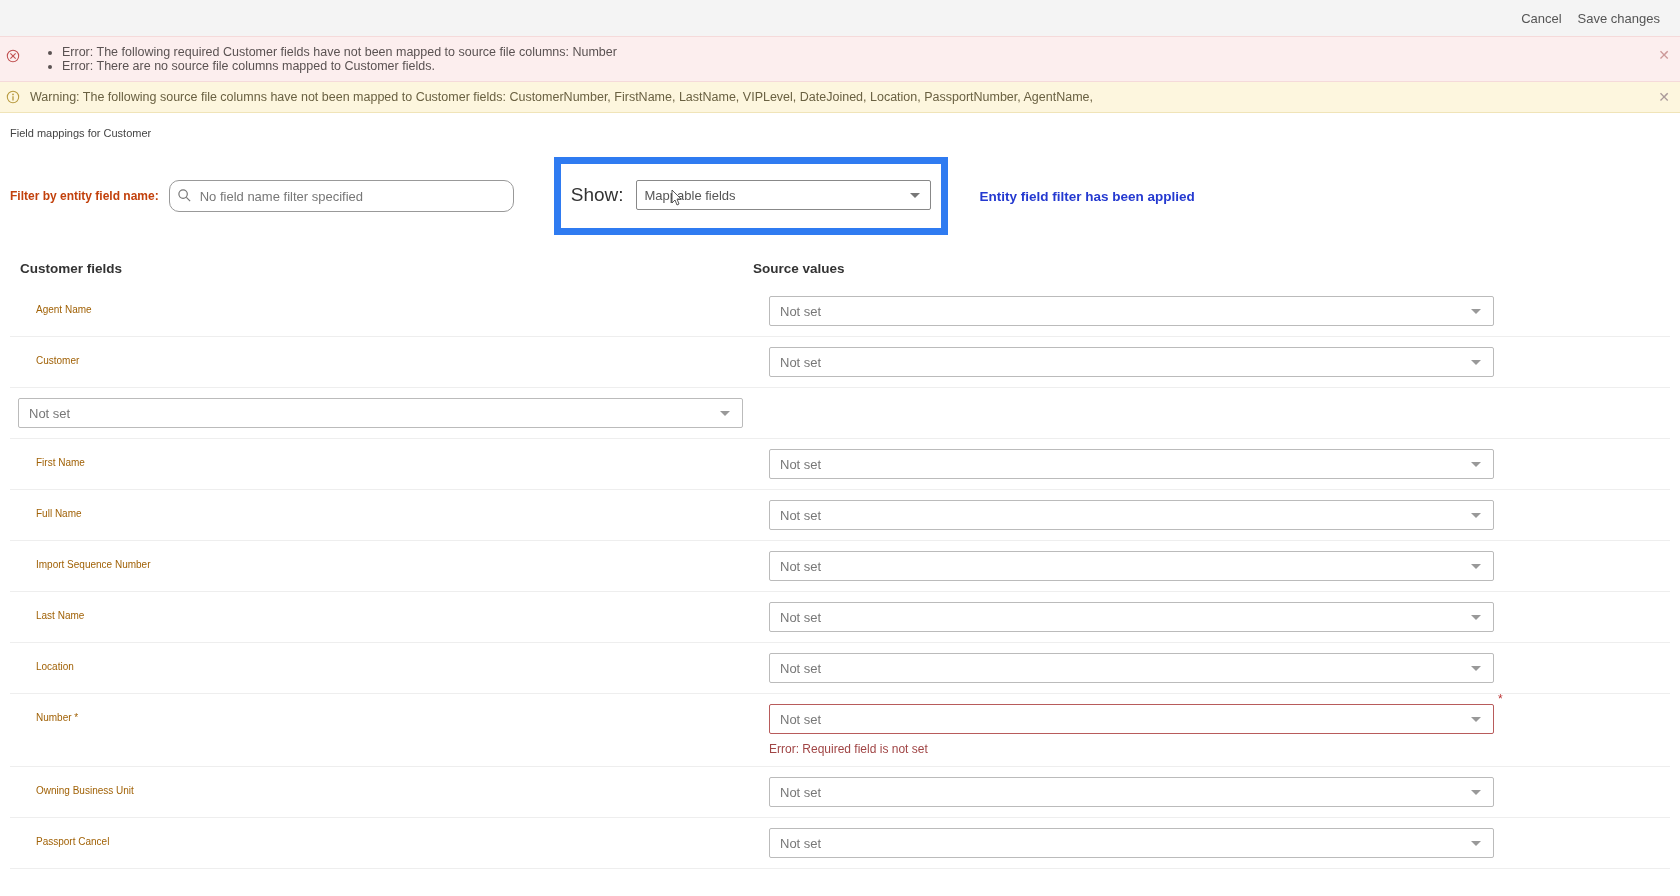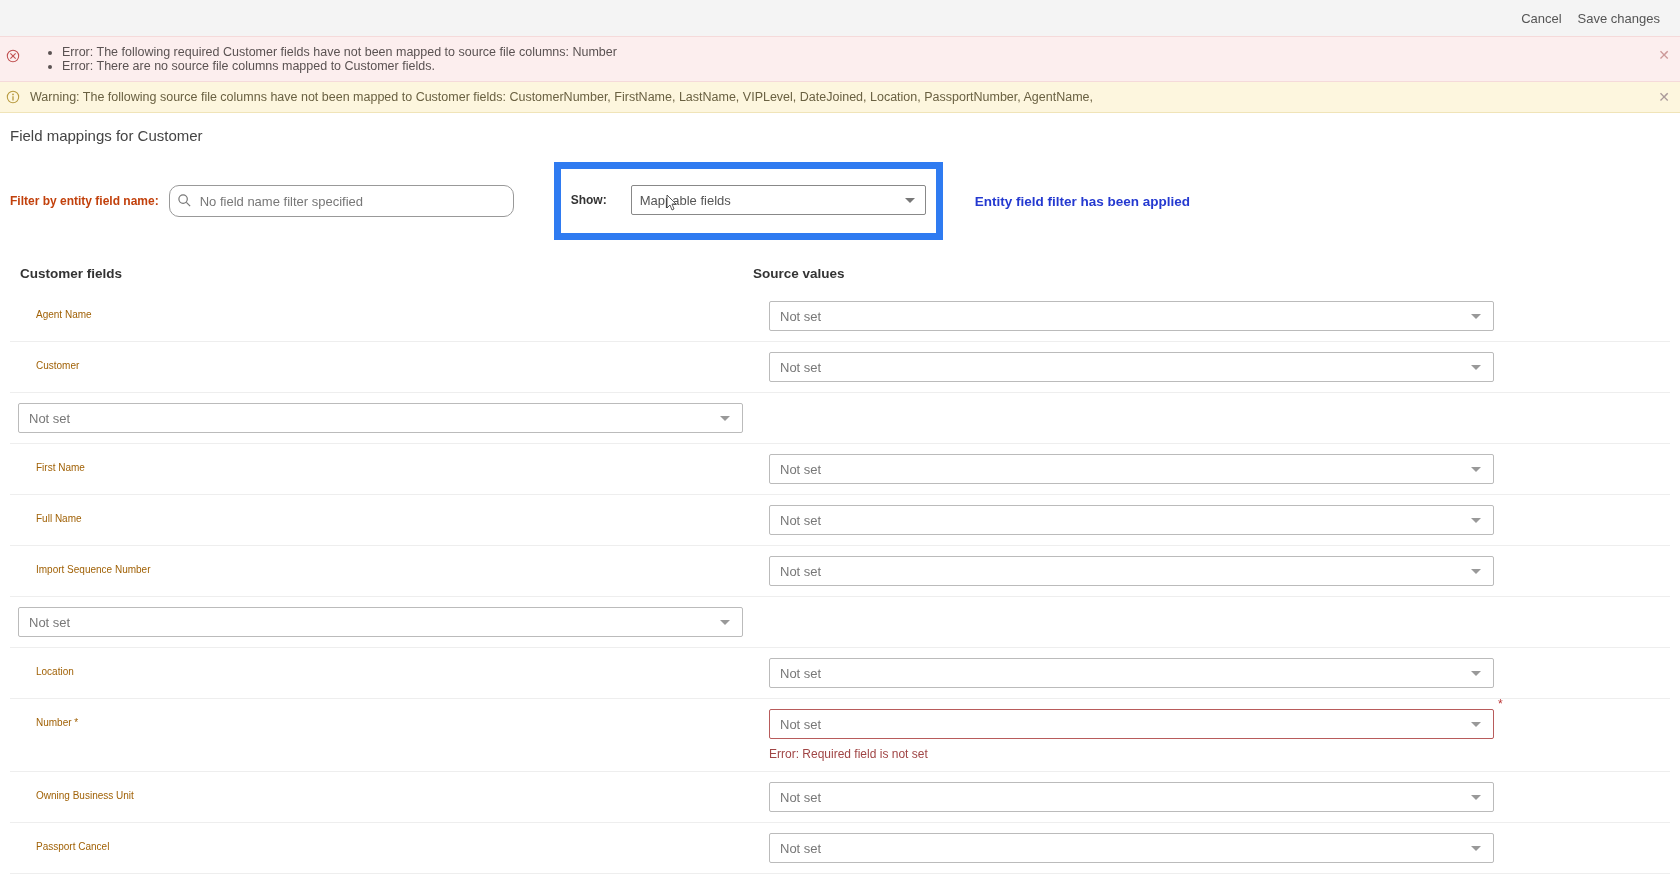--- a/index.html
+++ b/index.html
@@ -54,21 +54,21 @@
     top: 50%;
     transform: translateY(-50%);
     font-size: 14px;
     color: #a99;
     cursor: pointer;
   }
   .banner-error .banner-close { top: 10px; transform: none; color: #c99; }
   .banner ul { list-style: disc; padding-left: 32px; }
   .main { padding: 14px 10px 10px 10px; }
   .page-title {
-    font-size: 15px;
+    font-size: 11px;
     font-weight: 400;
     color: #444;
     margin-bottom: 18px;
   }
   .filter-row {
     display: flex;
     align-items: center;
     margin-bottom: 26px;
   }
   .filter-label {
@@ -95,21 +95,21 @@
     position: absolute; left: 8px; top: 8px;
     width: 15px; height: 15px; color: #777;
   }
   .highlight-box {
     border: 7px solid #2f7bf1;
     padding: 16px 10px 18px 10px;
     margin-left: 40px;
     display: flex;
     align-items: center;
   }
-  .show-label { font-weight: 700; margin-right: 24px; font-size: 12px; }
+  .show-label { font-weight: 400; margin-right: 12px; font-size: 19px; }
   .show-select {
     width: 295px;
     height: 30px;
     border: 1px solid #888;
     border-radius: 2px;
     padding: 4px 26px 4px 8px;
     font-size: 13px;
     color: #555;
     position: relative;
     background: #fff;
@@ -300,20 +300,21 @@
       </div>
       <div class="field-row">
         <div class="field-label">Import Sequence Number</div>
         <div class="field-value">
           <div style="display: flex; align-items: flex-start;">
             <div class="value-select">Not set</div>
           </div>
         </div>
       </div>
       <div class="field-row">
+        <div class="field-label">Last Name</div>
         <div class="field-value">
           <div style="display: flex; align-items: flex-start;">
             <div class="value-select">Not set</div>
           </div>
         </div>
       </div>
       <div class="field-row">
         <div class="field-label">Location</div>
         <div class="field-value">
           <div style="display: flex; align-items: flex-start;">

